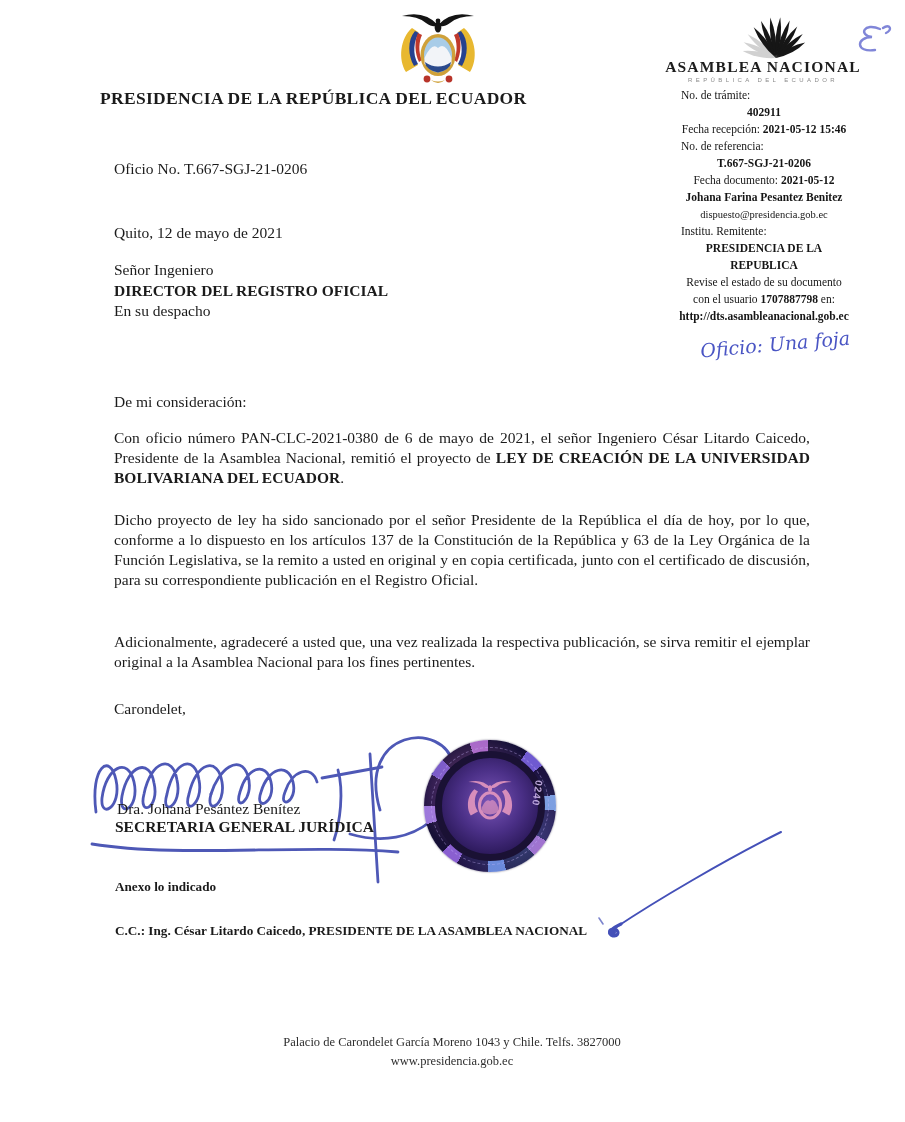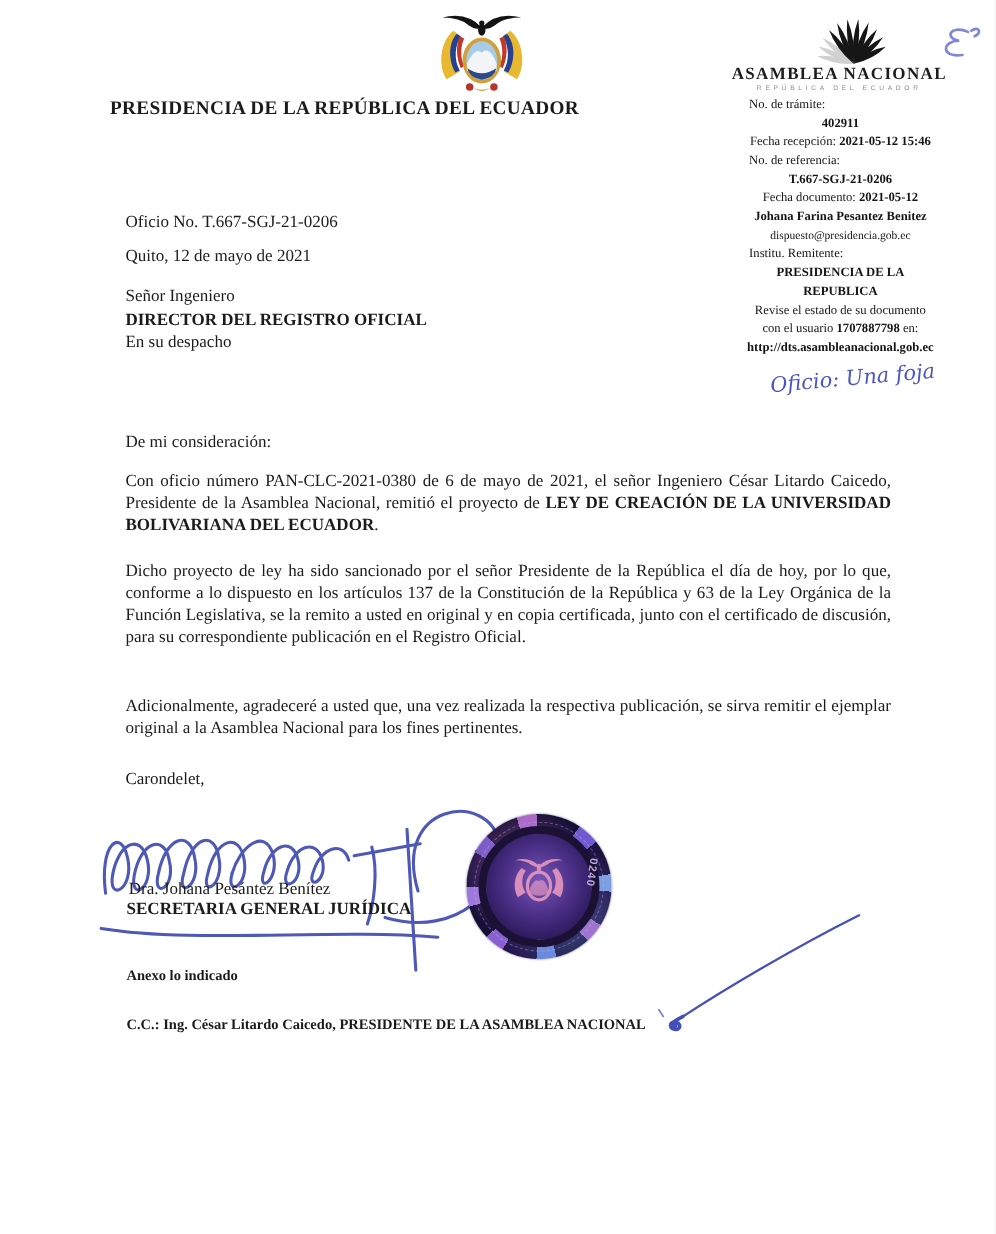--- a/index.html
+++ b/index.html
@@ -133,21 +133,21 @@
     <div class="lab-left">Institu. Remitente:</div>
     <div class="b">PRESIDENCIA DE LA</div>
     <div class="b">REPUBLICA</div>
     <div>Revise el estado de su documento</div>
     <div><span>con el usuario </span><span class="b">1707887798</span><span> en:</span></div>
     <div class="b">http://dts.asambleanacional.gob.ec</div>
   </div>
 
   <div class="abs hand-note">Oficio: Una foja</div>
 
-  <div class="abs body-txt" style="left:114px; top:192px;">Oficio No. T.667-SGJ-21-0206</div>
+  <div class="abs body-txt" style="left:114px; top:159px;">Oficio No. T.667-SGJ-21-0206</div>
   <div class="abs body-txt" style="left:114px; top:223px;">Quito, 12 de mayo de 2021</div>
 
   <div class="abs body-txt recip" style="left:114px; top:260px;">
     <div>Señor Ingeniero</div>
     <div class="b">DIRECTOR DEL REGISTRO OFICIAL</div>
     <div>En su despacho</div>
   </div>
 
   <div class="abs body-txt" style="left:114px; top:392px;">De mi consideración:</div>
 
@@ -197,14 +197,18 @@
 
   <svg class="abs" style="left:595px; top:818px;" width="210" height="130" viewBox="0 0 210 130">
     <g fill="none" stroke="#4450b8" stroke-linecap="round">
       <path d="M186,14 C130,42 62,82 20,110" stroke-width="2"></path>
       <path d="M26,106 C18,110 12,114 16,117 C22,120 26,114 20,111" stroke-width="3.2"></path>
       <path d="M4,100 l4,6" stroke-width="1.6" opacity=".7"></path>
     </g>
     <circle cx="17" cy="114" r="4" fill="#4450b8"></circle>
   </svg>
 
+  <div class="abs footer">
+    <div>Palacio de Carondelet García Moreno 1043 y Chile. Telfs. 3827000</div>
+    <div>www.presidencia.gob.ec</div>
+  </div>
 
 </div>
 
 </body></html>

